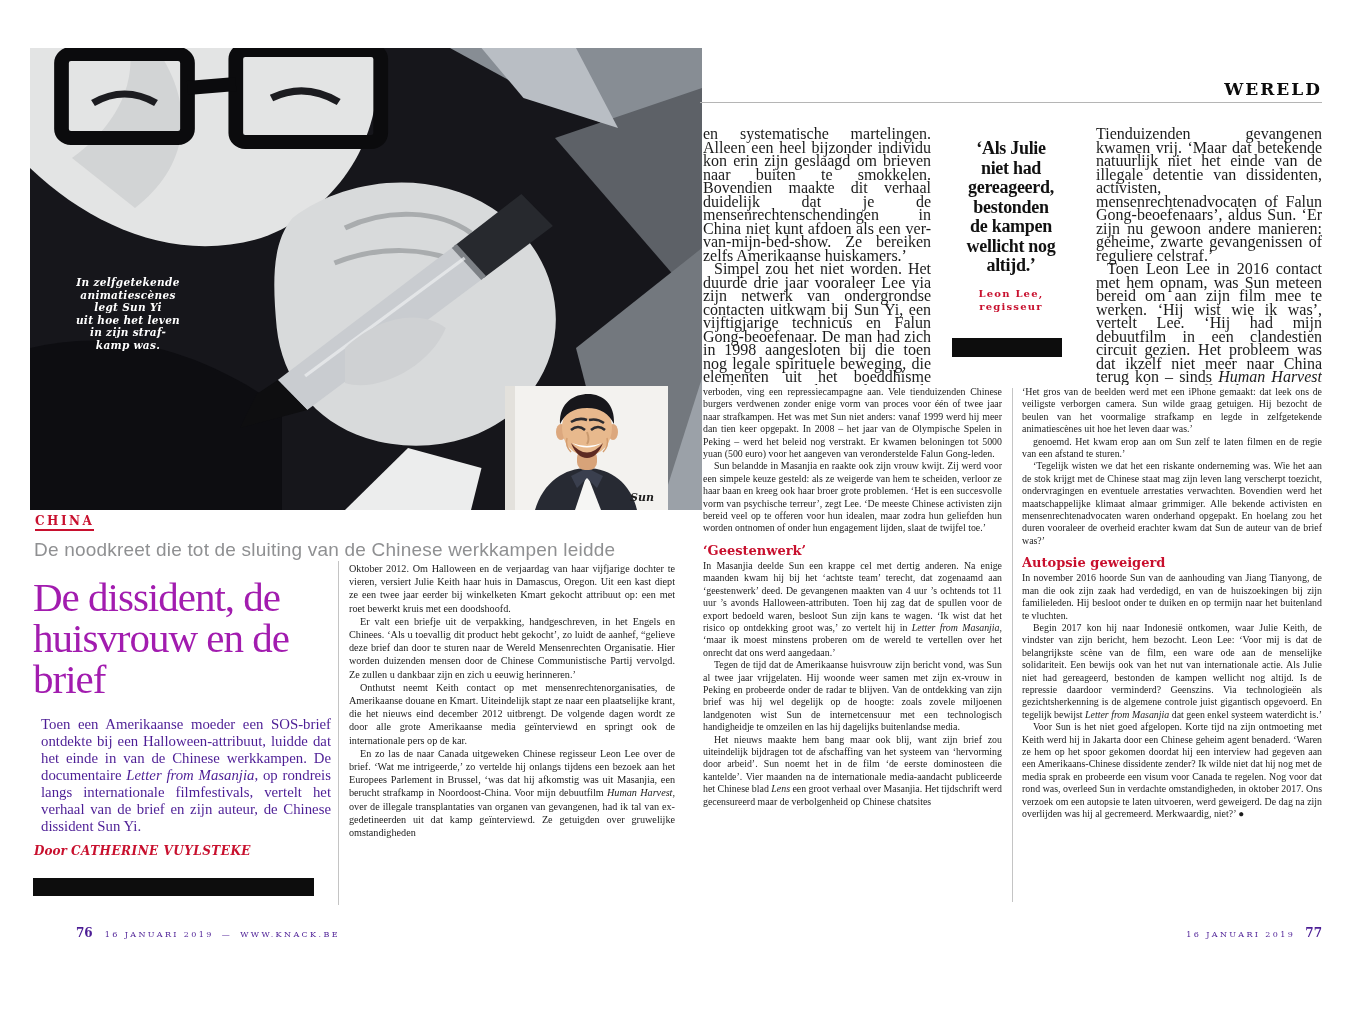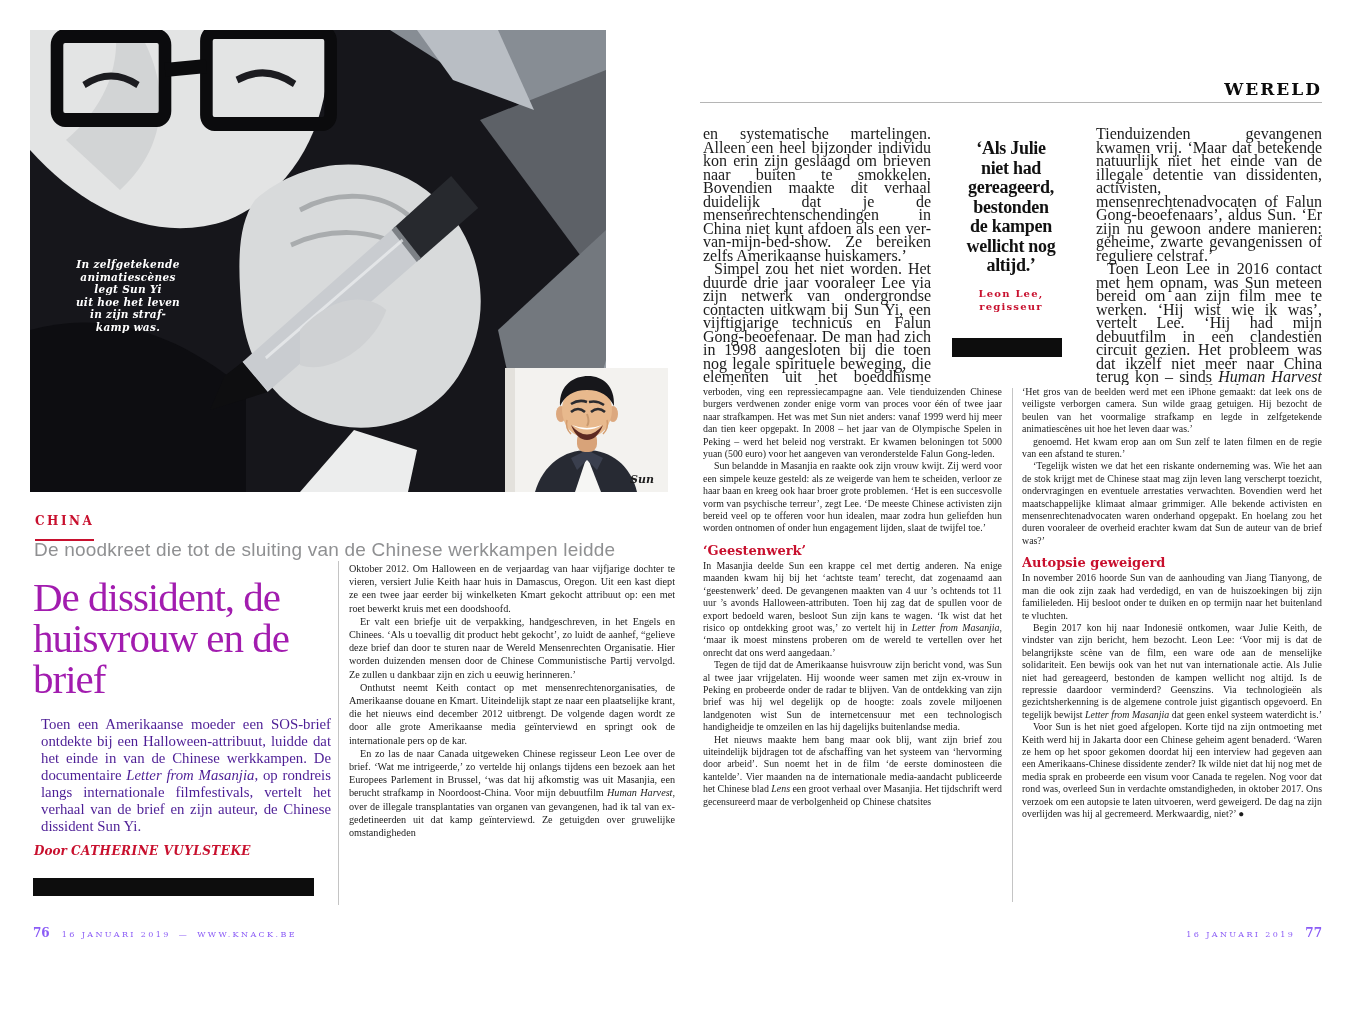--- a/index.html
+++ b/index.html
@@ -8,38 +8,38 @@
     --bar-black:#0d0d0d;
     --rule-gray:#c4c4c4;
     --headline-gray:#8f9092;
   }
   html,body{margin:0;padding:0;background:#e9e9e9;}
   .spread{
     position:relative;width:1350px;height:1012px;background:#ffffff;
     overflow:hidden;font-family:"Liberation Serif",serif;color:var(--ink);
   }
   
-  .illu{position:absolute;left:30px;top:30px;width:576px;height:462px;background:#16161b;}
+  .illu{position:absolute;left:30px;top:48px;width:672px;height:462px;background:#16161b;}
   .illu svg{display:block;width:100%;height:100%;}
   .illu-caption{
     position:absolute;left:28px;top:228px;width:140px;text-align:center;
     font-family:"DejaVu Serif",serif;font-style:italic;font-weight:bold;
     font-size:10.5px;line-height:12.5px;color:#ffffff;white-space:pre-line;letter-spacing:.3px;
   }
   .photo{position:absolute;left:475px;top:338px;width:163px;height:124px;background:#c2410c;}
   .photo svg{display:block;width:100%;height:100%;}
   .photo-caption{
     position:absolute;right:14px;bottom:6px;font-family:"DejaVu Serif",serif;
     font-style:italic;font-weight:bold;font-size:11px;color:#1c1c1c;
   }
   
   .kicker{
     position:absolute;left:35px;top:514px;font-family:"DejaVu Serif",serif;
     font-weight:bold;font-size:12px;letter-spacing:2.5px;color:var(--accent-red);
-    border-bottom:2px solid var(--accent-red);padding-bottom:11px;
+    border-bottom:2px solid var(--accent-red);padding-bottom:1px;
   }
   .headline{
     position:absolute;left:34px;top:539px;width:604px;margin:0;
     font-family:"Liberation Sans",sans-serif;font-weight:400;
     font-size:19px;line-height:22px;color:var(--headline-gray);letter-spacing:.2px;
   }
   .vrule-left{position:absolute;left:338px;top:561px;width:1px;height:344px;background:var(--rule-gray);}
   .title-block{position:absolute;left:33px;top:577px;width:298px;}
   .title{
     margin:0;font-family:"Liberation Serif",serif;font-weight:400;
@@ -86,21 +86,21 @@
   .quote-attr{
     margin-top:11px;font-family:"DejaVu Serif",serif;font-weight:bold;
     font-size:10px;line-height:13px;letter-spacing:1.2px;color:var(--accent-red);
   }
   .bar-quote{position:absolute;left:952px;top:338px;width:110px;height:19px;background:var(--bar-black);}
   .vrule-right{position:absolute;left:1012px;top:388px;width:1px;height:514px;background:var(--rule-gray);}
   .bottom-left{left:703px;top:386px;width:299px;height:517px;}
   .bottom-right{left:1022px;top:386px;width:300px;height:517px;}
   .bottom-left .bp,.bottom-right .bp{font-size:9.9px;line-height:12.4px;}
   
-  .folio{position:absolute;top:926px;display:flex;align-items:baseline;color:#8b5cf6;}
+  .folio{position:absolute;top:926px;display:flex;align-items:baseline;color:#4c1d95;margin-left:43px;}
   .folio-left{left:33px;}
   .folio-right{right:28px;}
   .folio-num{font-family:"DejaVu Serif",serif;font-weight:bold;font-size:12px;}
   .folio-meta{font-family:"DejaVu Serif",serif;font-size:8px;letter-spacing:2.4px;}
   .folio-left .folio-num{margin-right:12px;}
   .folio-left .folio-sep{margin:0 8px;font-size:8px;}
   .folio-right .folio-num{margin-left:10px;}
   em{font-style:italic;}
 </style>
 </head>

